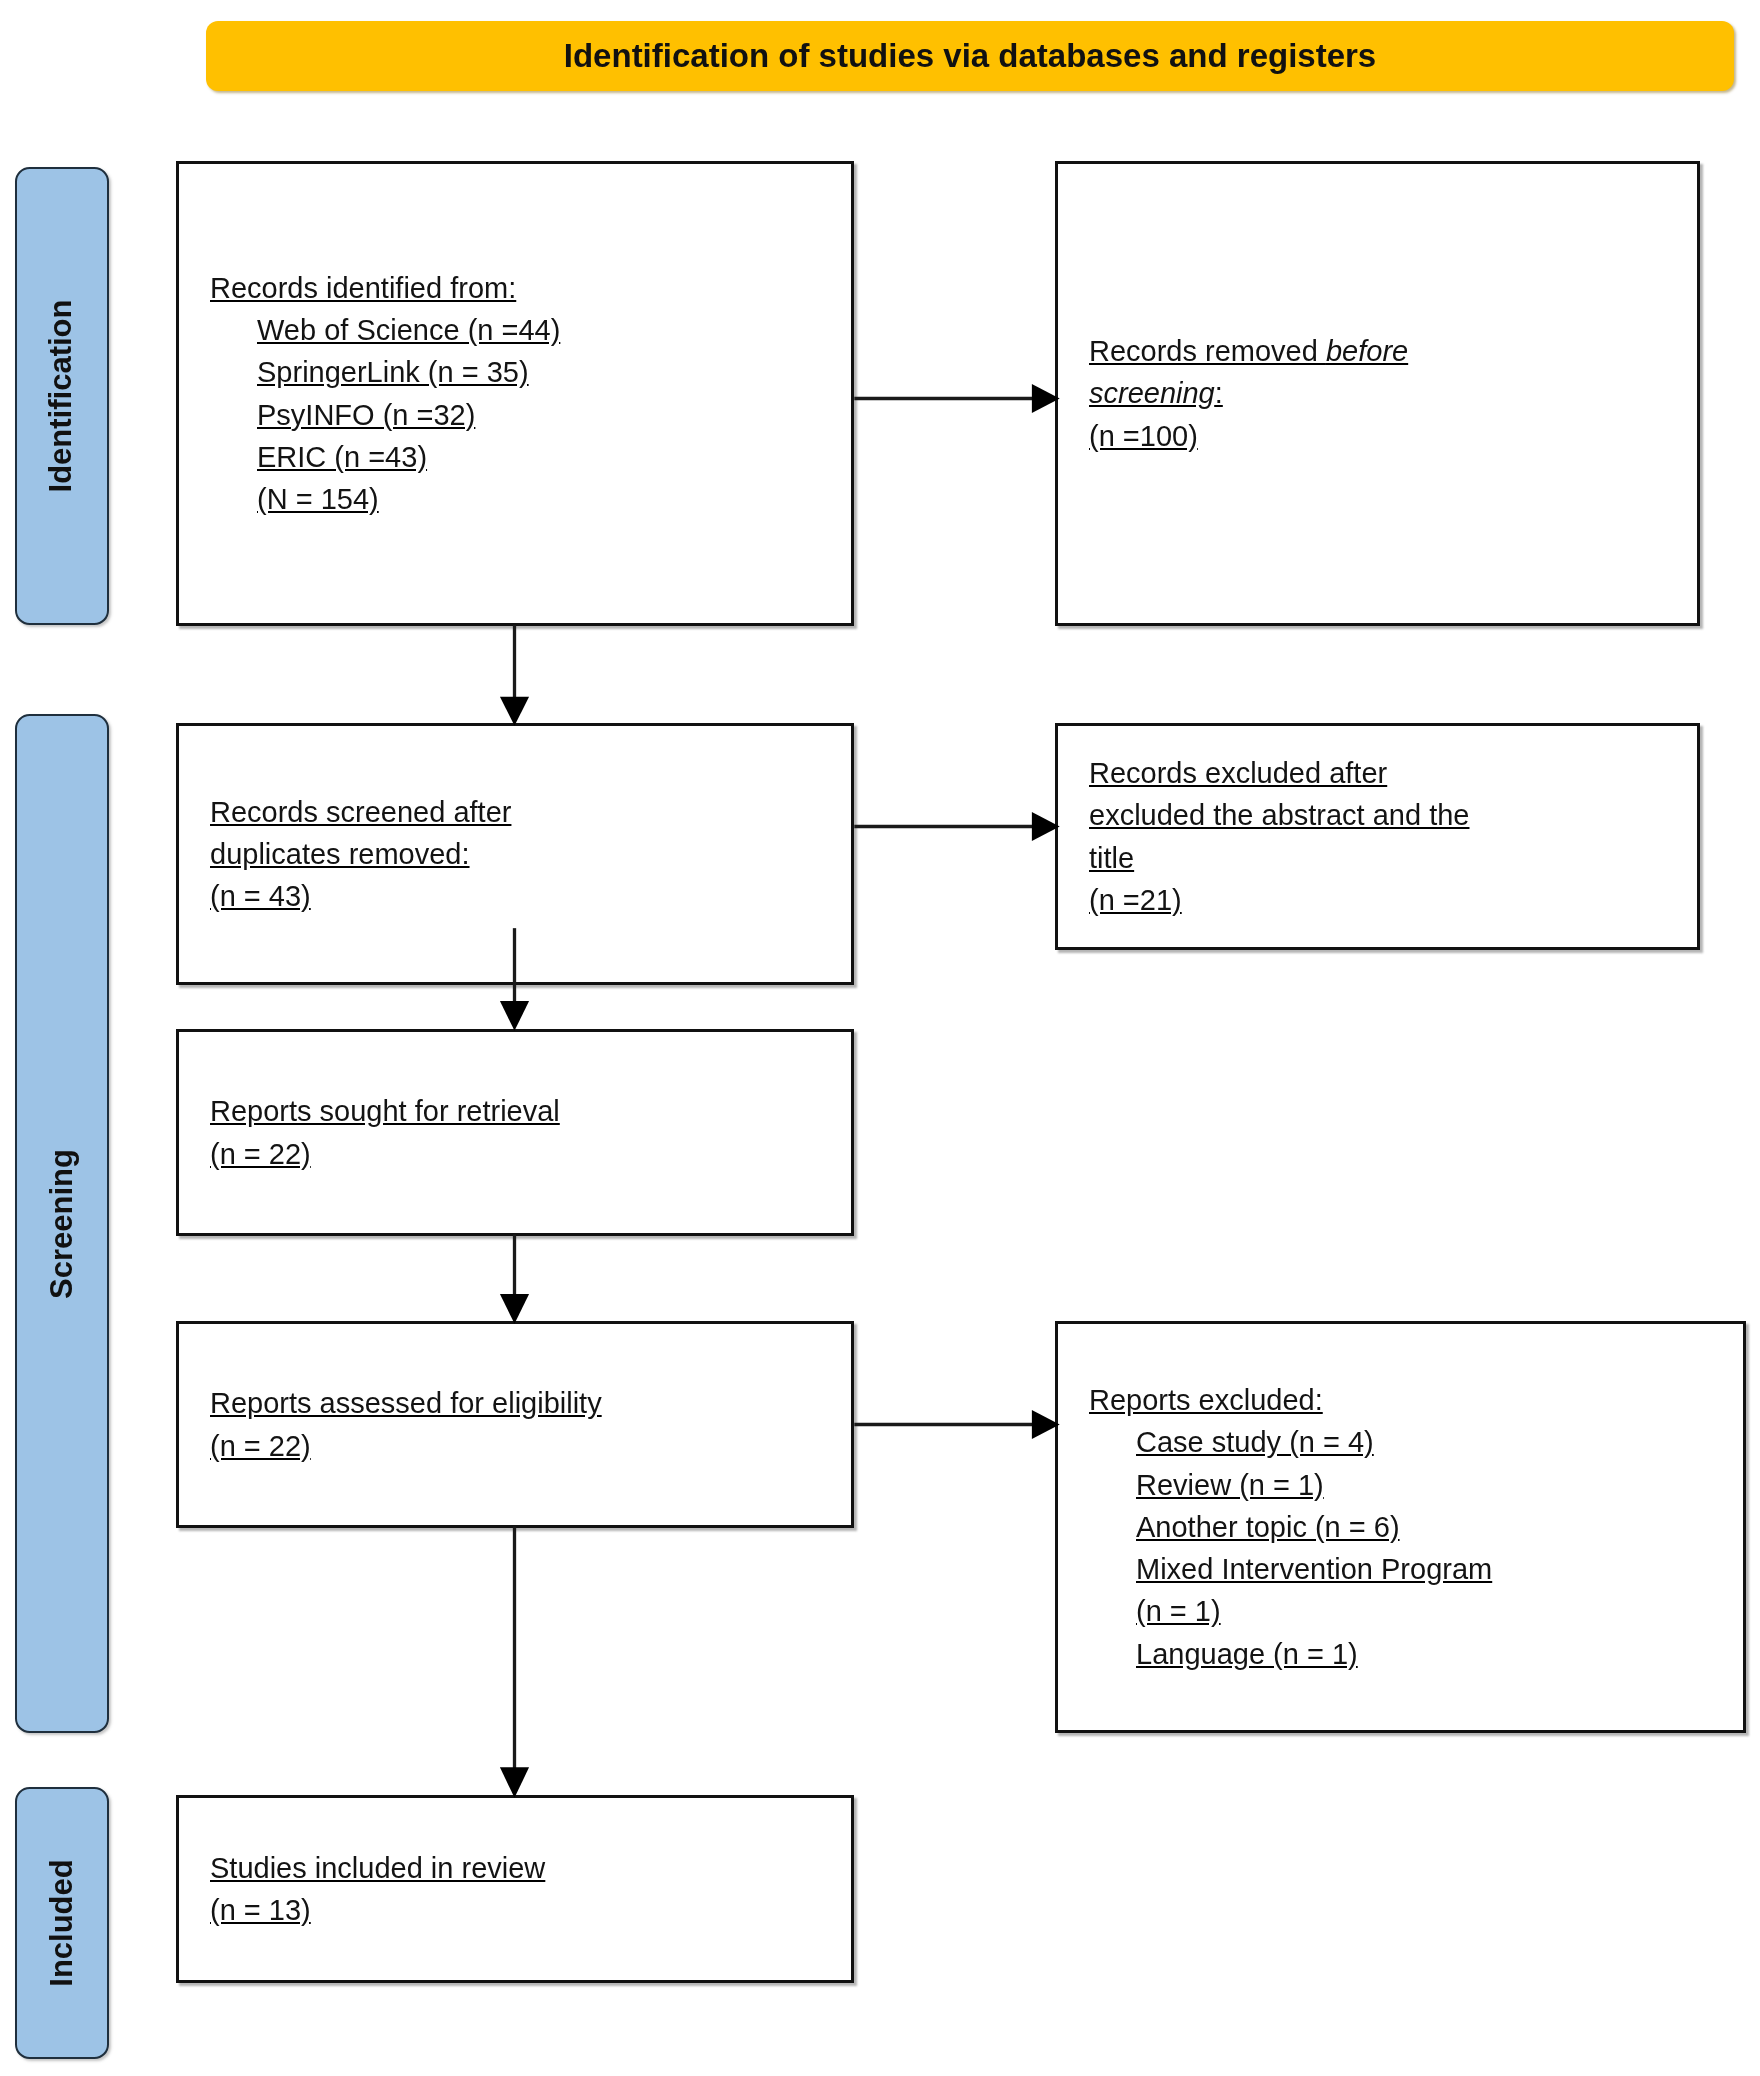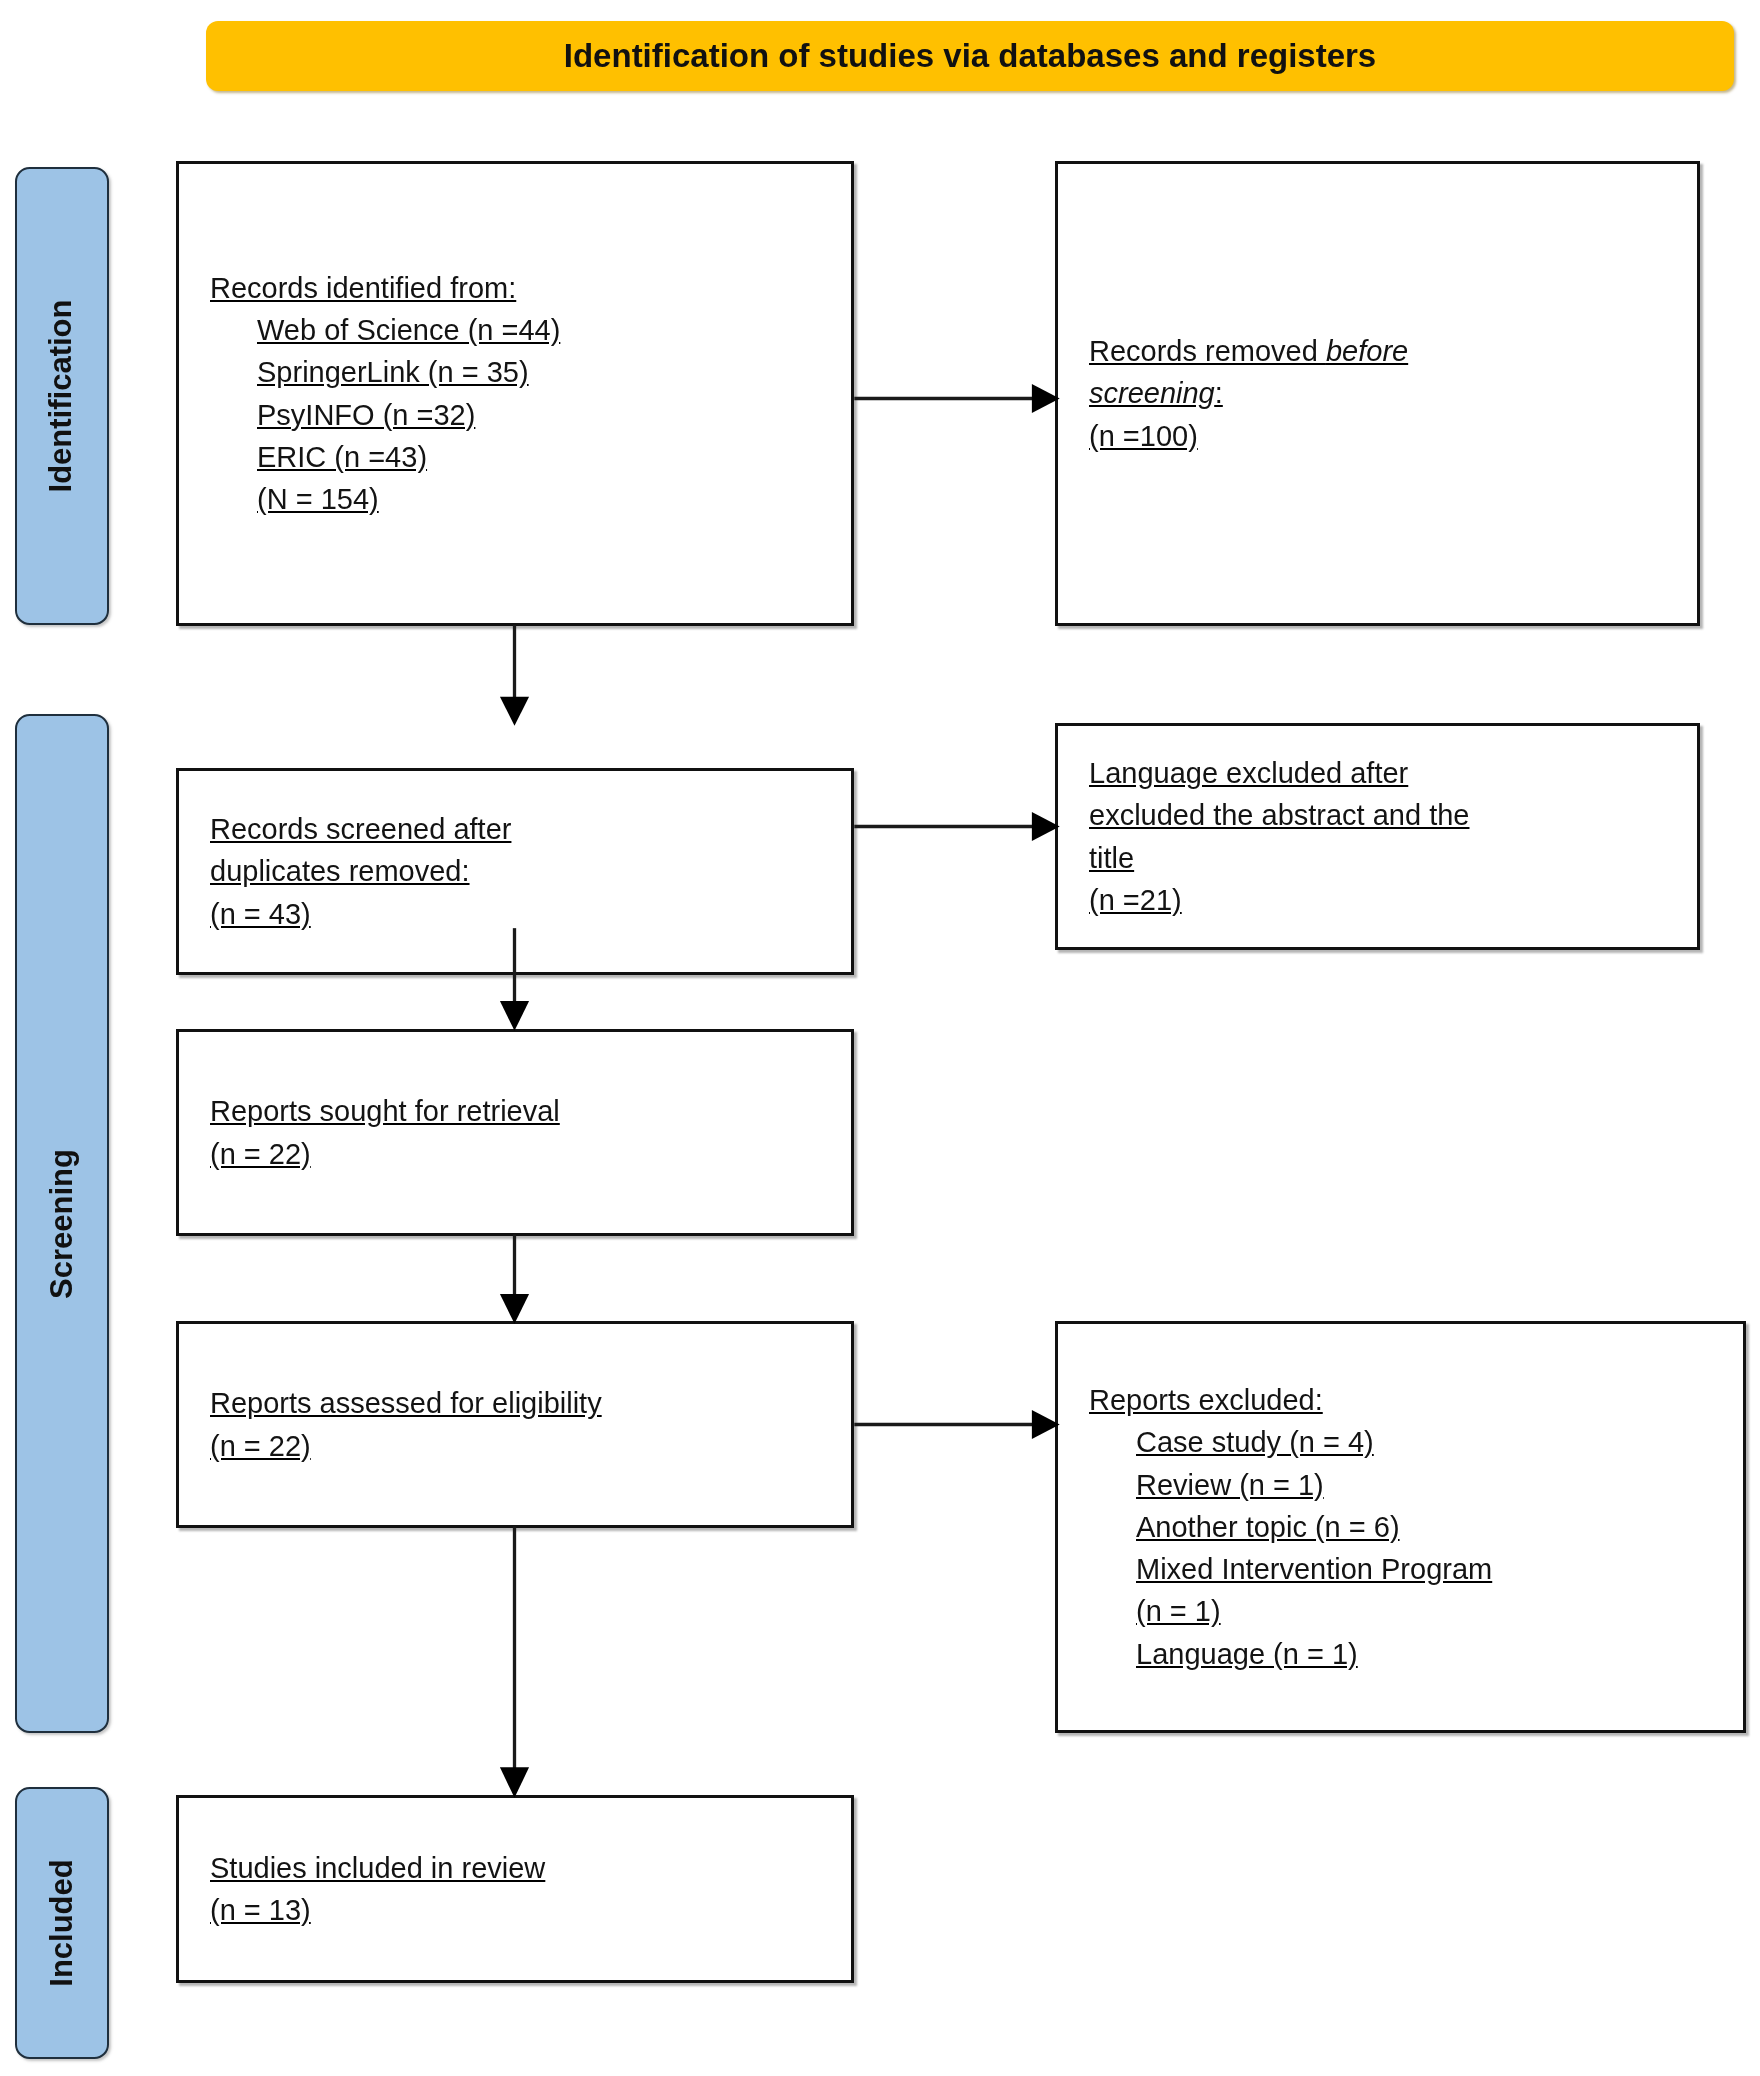--- a/index.html
+++ b/index.html
@@ -86,21 +86,21 @@
     font-size: 29px;
     color: #131313;
     line-height: 1.46;
     white-space: nowrap;
   }
   .fbox .line.indent { padding-left: 47px; }
   .fbox .line .ital  { font-style: italic; }
 
   
   #box-identified        { left: 176px; top: 161px;  width: 678px; height: 465px; }
-  #box-screened          { left: 176px; top: 723px; width: 678px; height: 207px; margin-top: 45px; }
+  #box-screened          { left: 176px; top: 723px; width: 678px; height: 262px; }
   #box-sought            { left: 176px; top: 1029px; width: 678px; height: 207px; }
   #box-assessed          { left: 176px; top: 1321px; width: 678px; height: 207px; }
   #box-included          { left: 176px; top: 1795px; width: 678px; height: 188px; }
 
   
   #box-removed           { left: 1055px; top: 161px;  width: 645px; height: 465px; }
   #box-excluded-abstract { left: 1055px; top: 723px; width: 645px; height: 227px; }
   #box-excluded-reports  { left: 1055px; top: 1321px; width: 691px; height: 412px; justify-content: center; }
 
   
@@ -152,21 +152,21 @@
   <div class="fbox" id="box-screened">
     <div class="content">
       <div class="line">Records screened after</div>
       <div class="line">duplicates removed:</div>
       <div class="line">(n = 43)</div>
     </div>
   </div>
 
   <div class="fbox" id="box-excluded-abstract">
     <div class="content">
-      <div class="line">Language excluded after</div>
+      <div class="line">Records excluded after</div>
       <div class="line">excluded the abstract and the</div>
       <div class="line">title</div>
       <div class="line">(n =21)</div>
     </div>
   </div>
 
   <div class="fbox" id="box-sought">
     <div class="content">
       <div class="line">Reports sought for retrieval</div>
       <div class="line">(n = 22)</div>

